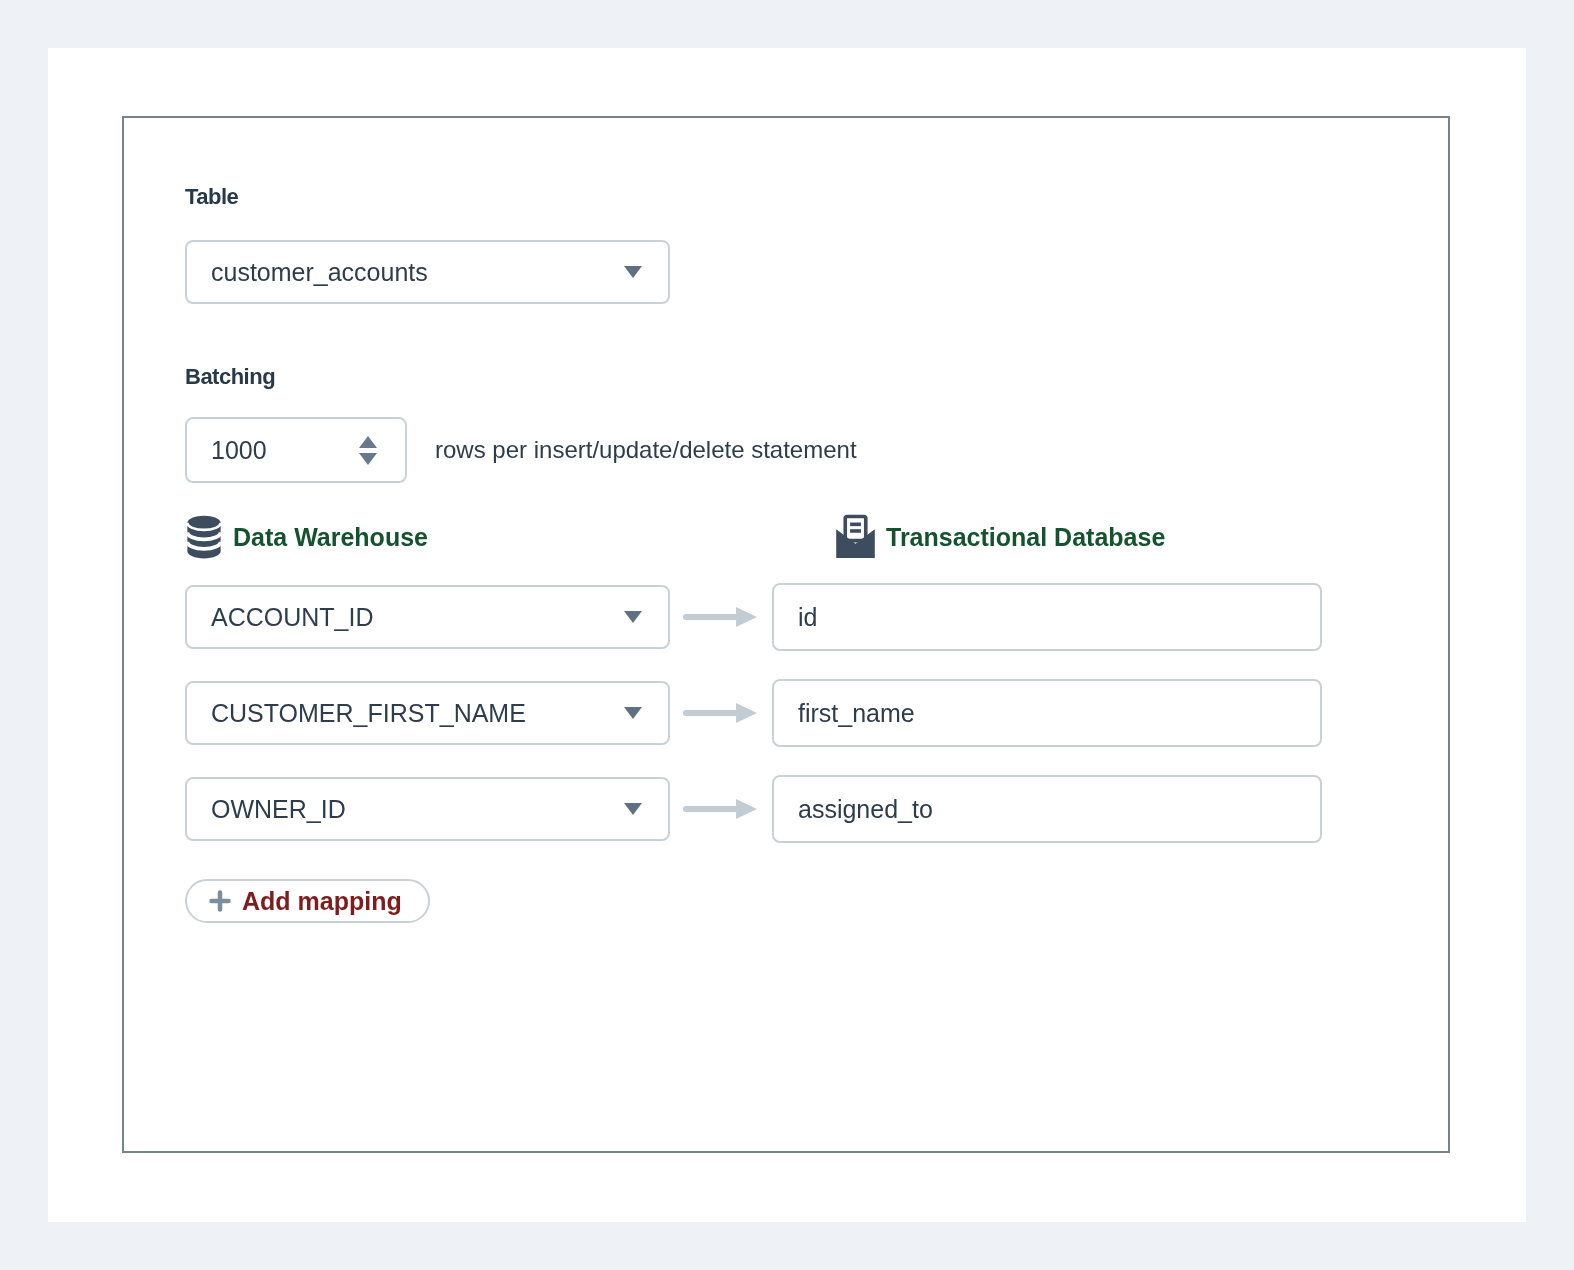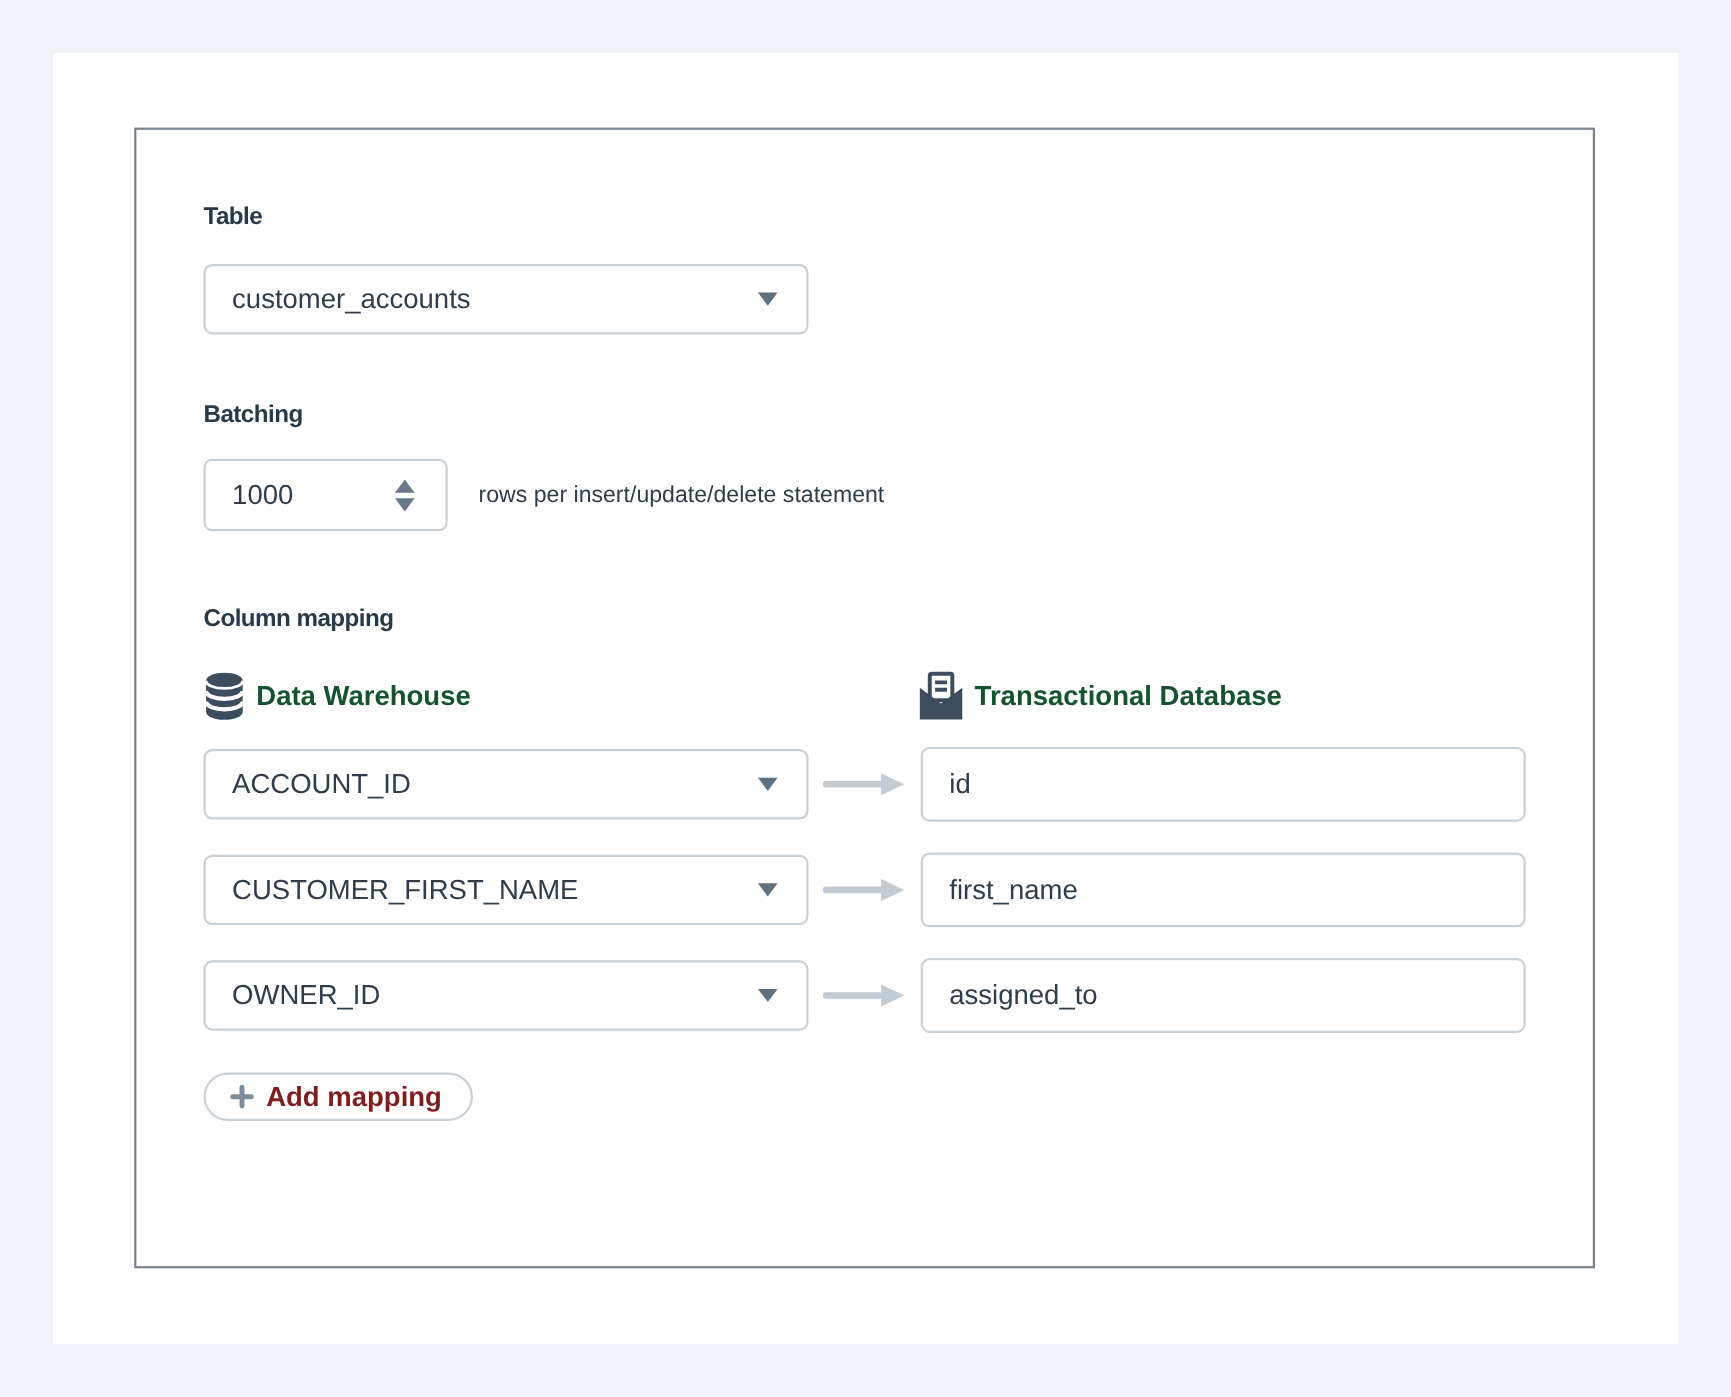--- a/index.html
+++ b/index.html
@@ -36,21 +36,21 @@
   .select, .text-input, .stepper {
     background: #ffffff;
     border: 2px solid #c9d1d8;
     border-radius: 8px;
     display: flex;
     align-items: center;
     font-size: 25px;
     color: #2e3d4c;
   }
   .select {
-    width: 550px; height: 64px;
+    width: 485px; height: 64px;
     padding: 0 26px 0 24px;
     justify-content: space-between;
     cursor: pointer;
   }
   .caret-down {
     width: 0; height: 0;
     border-left: 9px solid transparent;
     border-right: 9px solid transparent;
     border-top: 12px solid #5e7181;
   }
@@ -81,21 +81,21 @@
     border-bottom: 12px solid #68798b;
   }
   .tri-down {
     width: 0; height: 0;
     border-left: 9px solid transparent;
     border-right: 9px solid transparent;
     border-top: 12px solid #68798b;
   }
   .batch-unit {
     margin-left: 28px;
-    font-size: 21px;
+    font-size: 24px;
     color: #2e3d4c;
   }
   
   .heading-colmap { margin-top: 62px; }
   .mapping-headers {
     margin-top: 30px;
     display: flex;
     align-items: center;
     height: 48px;
   }
@@ -166,21 +166,20 @@
         <span>1000</span>
         <span class="stepper-arrows">
           <span class="tri-up"></span>
           <span class="tri-down"></span>
         </span>
       </div>
       <span class="batch-unit">rows per insert/update/delete statement</span>
     </div>
 
     
-    <h2 class="section-heading heading-colmap">Column mapping</h2>
 
     <div class="mapping-headers">
       <div class="col-header source">
         <span class="hdr-icon">
           <svg width="38" height="46" viewBox="0 0 24 28">
             <path d="M1.5 5 C1.5 2.5 6.2 0.5 12 0.5 C17.8 0.5 22.5 2.5 22.5 5 L22.5 23 C22.5 25.5 17.8 27.5 12 27.5 C6.2 27.5 1.5 25.5 1.5 23 Z" fill="#3e4d5d"></path>
             <path d="M1.5 5 C1.5 7.5 6.2 9.5 12 9.5 C17.8 9.5 22.5 7.5 22.5 5" fill="none" stroke="#ffffff" stroke-width="1.6"></path>
             <path d="M1.5 11 C1.5 13.5 6.2 15.5 12 15.5 C17.8 15.5 22.5 13.5 22.5 11" fill="none" stroke="#ffffff" stroke-width="2.4"></path>
             <path d="M1.5 17 C1.5 19.5 6.2 21.5 12 21.5 C17.8 21.5 22.5 19.5 22.5 17" fill="none" stroke="#ffffff" stroke-width="2.4"></path>
           </svg>

